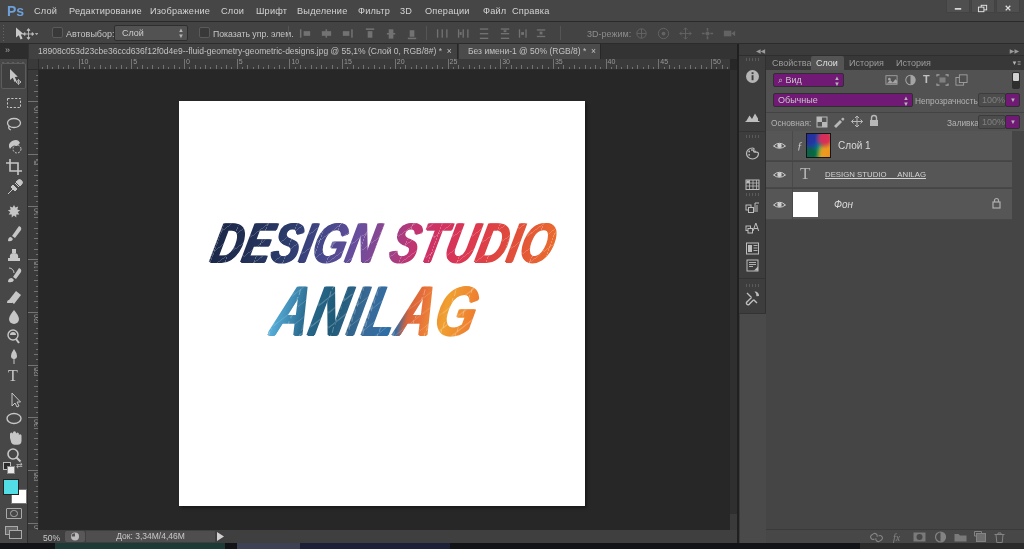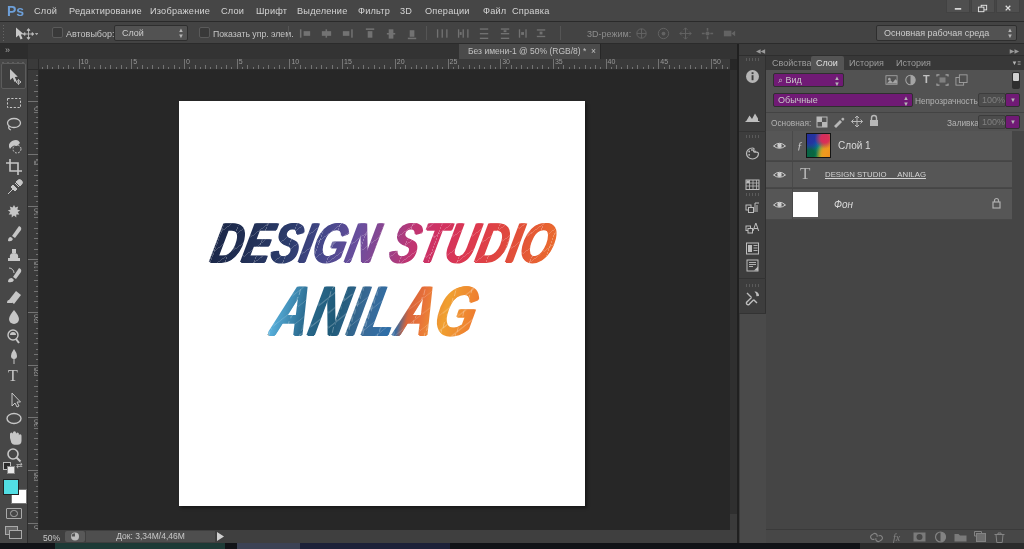--- a/index.html
+++ b/index.html
@@ -217,25 +217,25 @@
       <path d="M8,2 v12 M2,8 h12 M8,2 l-2,2 M8,2 l2,2 M8,14 l-2,-2 M8,14 l2,-2 M2,8 l2,-2 M2,8 l2,2 M14,8 l-2,-2 M14,8 l-2,2" stroke="#999" fill="none"></path>
     </svg>
     <svg class="tdico" style="left:700px;" viewBox="0 0 16 16">
       <circle cx="8" cy="8" r="2.2" fill="#999"></circle>
       <path d="M8,2 v3 M8,11 v3 M2,8 h3 M11,8 h3" stroke="#999" stroke-width="1.6"></path>
     </svg>
     <svg class="tdico" style="left:722px;" viewBox="0 0 16 16">
       <rect x="2" y="5" width="8" height="6" fill="#999"></rect>
       <path d="M10,8 l4,-3 v6 Z" fill="#999"></path>
     </svg>
-    <div class="odrop" style="left:876px;width:141px;">Основная рабочая среда<span class="updn">▲<br>▼</span></div>
   </div>
 
 <div class="abs" id="tabbar">
   <div class="abs" id="tbcollapse">»</div>
+  <div class="dtab" style="left:29px;width:429px;background:#414141;border-right:1px solid #272727;padding-left:9px;">18908c053d23cbe36ccd636f12f0d4e9--fluid-geometry-geometric-designs.jpg @ 55,1% (Слой 0, RGB/8#) *&nbsp;&nbsp;×</div>
   <div class="dtab" style="left:459px;width:142px;background:#4b4b4b;border-right:1px solid #272727;padding-left:9px;">Без имени-1 @ 50% (RGB/8) *&nbsp;&nbsp;×</div>
 </div>
 
 <div class="abs" id="toolbar">
     <div class="abs" style="left:2px;top:3px;width:24px;height:3px;background-image:repeating-linear-gradient(90deg,#5e5e5e 0 2px,transparent 2px 5px);"></div>
     <div class="abs" style="left:1px;top:4px;width:25px;height:26px;background:#3f3f3f;border:1px solid #5c5c5c;border-radius:2px;"></div>
     <div class="tool" style="top:9px;"><svg viewBox="0 0 18 18">
         <path d="M5,1 L5,12 L7.8,9.8 L9.6,14 L11.6,13.1 L9.8,9 L12.8,8.7 Z" fill="#c6c6c6"></path>
         <path d="M13.5,11.5 v5 M11,14 h5 M13.5,11.5 l-1.2,1.2 M13.5,11.5 l1.2,1.2 M13.5,16.5 l-1.2,-1.2 M13.5,16.5 l1.2,-1.2 M11,14 l1.2,-1.2 M11,14 l1.2,1.2 M16,14 l-1.2,-1.2 M16,14 l-1.2,1.2" stroke="#c6c6c6" stroke-width="0.8" fill="none"></path>
       </svg></div>

